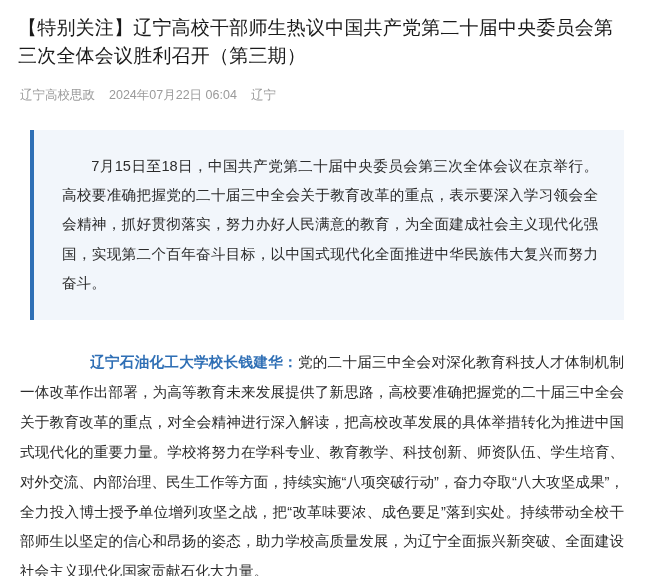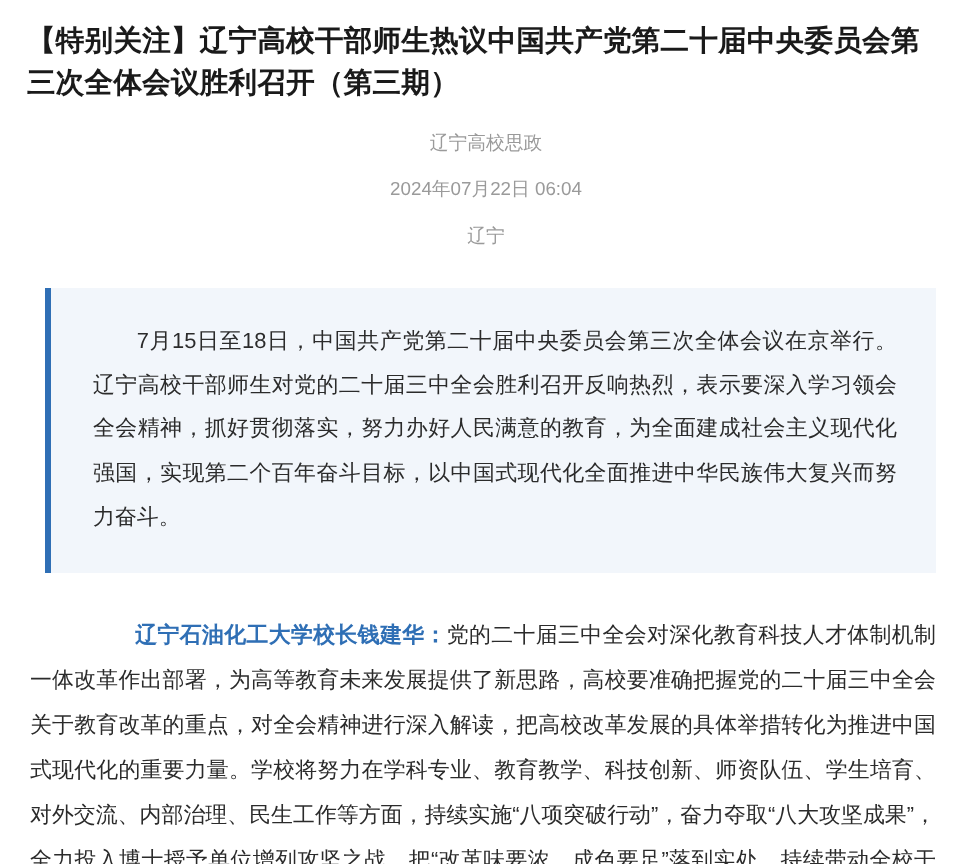--- a/index.html
+++ b/index.html
@@ -14,34 +14,33 @@
     color: #222222;
     overflow: hidden;
   }
   .article {
     box-sizing: border-box;
     width: 646px;
     padding: 14px 18px 0 18px;
   }
   .headline {
     font-size: 19px;
-    font-weight: bold;
+    font-weight: normal;
     line-height: 1.45;
     color: #1a1a1a;
     letter-spacing: 0.2px;
     margin: 0 0 18px 0;
   }
   .meta {
     font-size: 12.5px;
     color: #9a9a9a;
     margin: 0 0 26px 2px;
     display: flex;
     align-items: center;
     gap: 14px;
-    flex-direction: column;
   }
   .meta span {
     white-space: nowrap;
   }
   .callout {
     position: relative;
     background: #f2f6fb;
     border-left: 4px solid #2f6fb5;
     box-sizing: border-box;
     padding: 22px 26px 22px 28px;
@@ -79,20 +78,20 @@
 
   <h1 class="headline">【特别关注】辽宁高校干部师生热议中国共产党第二十届中央委员会第三次全体会议胜利召开（第三期）</h1>
 
   <div class="meta">
     <span>辽宁高校思政</span>
     <span>2024年07月22日 06:04</span>
     <span>辽宁</span>
   </div>
 
   <div class="callout">
-    <p>7月15日至18日，中国共产党第二十届中央委员会第三次全体会议在京举行。辽宁高校干部师生对党的二十届三中全会胜利召开反响热烈，表示要深入学习领会全会精神，抓好贯彻落实，努力办好人民满意的教育，为全面建成社会主义现代化强国，实现第二个百年奋斗目标，以中国式现代化全面推进中华民族伟大复兴而努力奋斗。</p>
+    <p>7月15日至18日，中国共产党第二十届中央委员会第三次全体会议在京举行。高校要准确把握党的二十届三中全会关于教育改革的重点，表示要深入学习领会全会精神，抓好贯彻落实，努力办好人民满意的教育，为全面建成社会主义现代化强国，实现第二个百年奋斗目标，以中国式现代化全面推进中华民族伟大复兴而努力奋斗。</p>
   </div>
 
   <div class="body-block">
     <p><span class="lead-name">辽宁石油化工大学校长钱建华：</span><span>党的二十届三中全会对深化教育科技人才体制机制一体改革作出部署，为高等教育未来发展提供了新思路，高校要准确把握党的二十届三中全会关于教育改革的重点，对全会精神进行深入解读，把高校改革发展的具体举措转化为推进中国式现代化的重要力量。学校将努力在学科专业、教育教学、科技创新、师资队伍、学生培育、对外交流、内部治理、民生工作等方面，持续实施“八项突破行动”，奋力夺取“八大攻坚成果”，全力投入博士授予单位增列攻坚之战，把“改革味要浓、成色要足”落到实处。持续带动全校干部师生以坚定的信心和昂扬的姿态，助力学校高质量发展，为辽宁全面振兴新突破、全面建设社会主义现代化国家贡献石化大力量。</span></p>
   </div>
 
 </div>
 
 </body></html>

